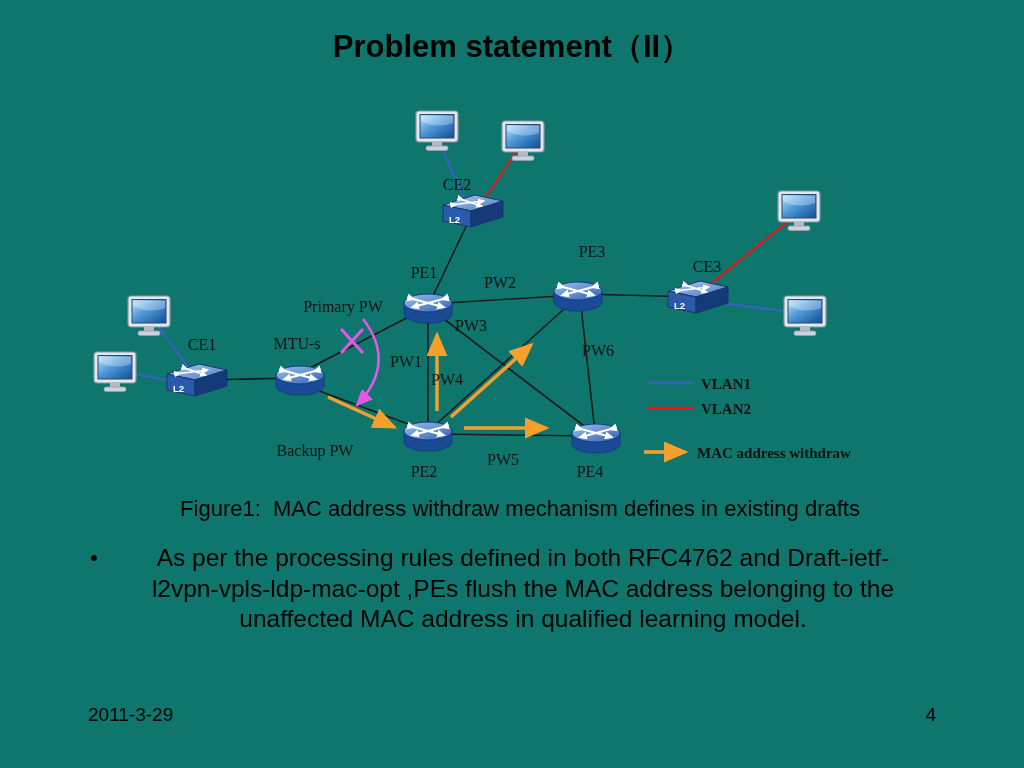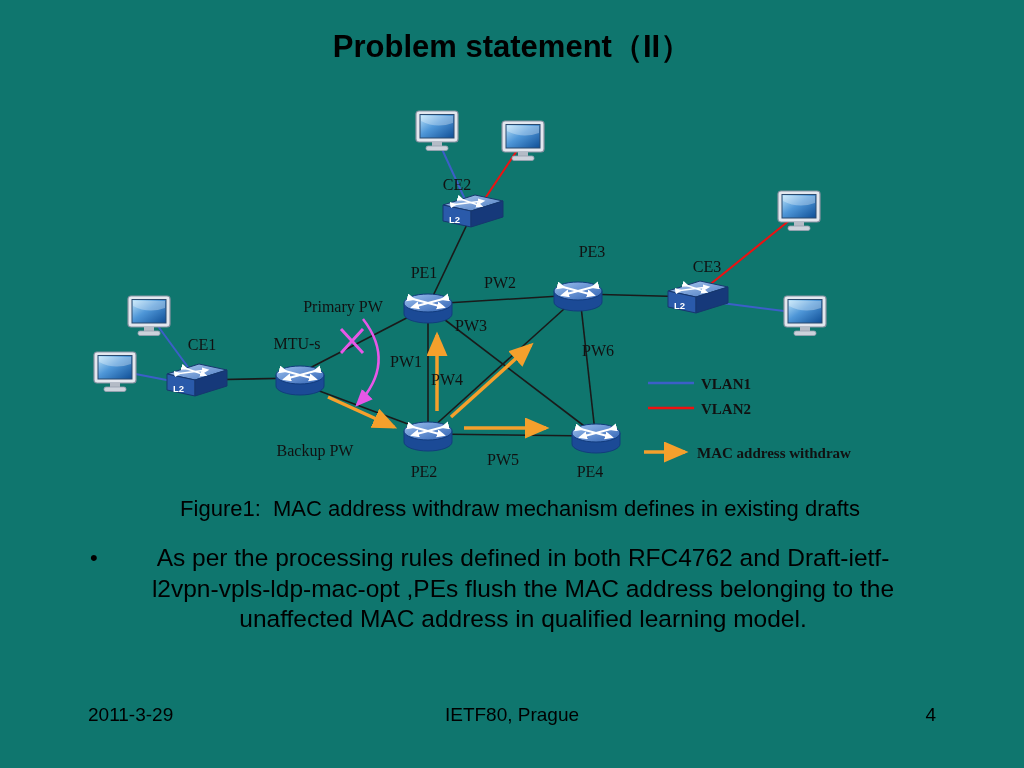--- a/index.html
+++ b/index.html
@@ -174,17 +174,16 @@
 
   <div class="caption">Figure1:  MAC address withdraw mechanism defines in existing drafts</div>
 
   <div class="bullet-row">
     <div class="bullet-marker">•</div>
     <div class="bullet-text">As per the processing rules defined in both RFC4762 and Draft-ietf-l2vpn-vpls-ldp-mac-opt ,PEs flush the MAC address belonging to the unaffected MAC address in qualified learning model.</div>
   </div>
 
   <div class="footer">
     <div class="f-left">2011-3-29</div>
-    <div class="f-center">IETF80, Prague</div>
     <div class="f-right">4</div>
   </div>
 
 </div>
 
 </body></html>

